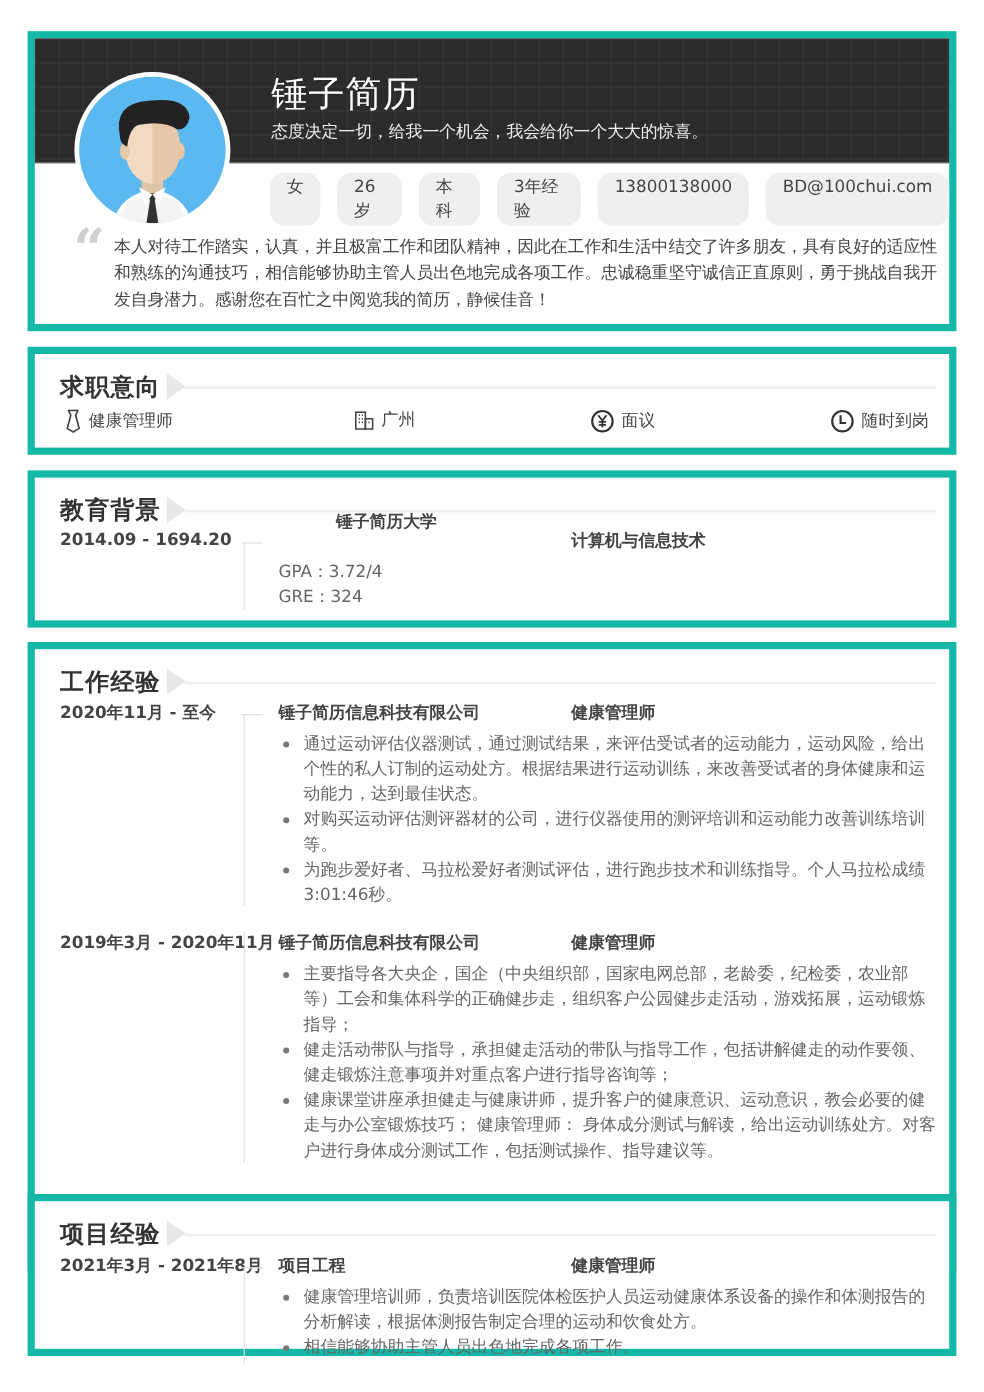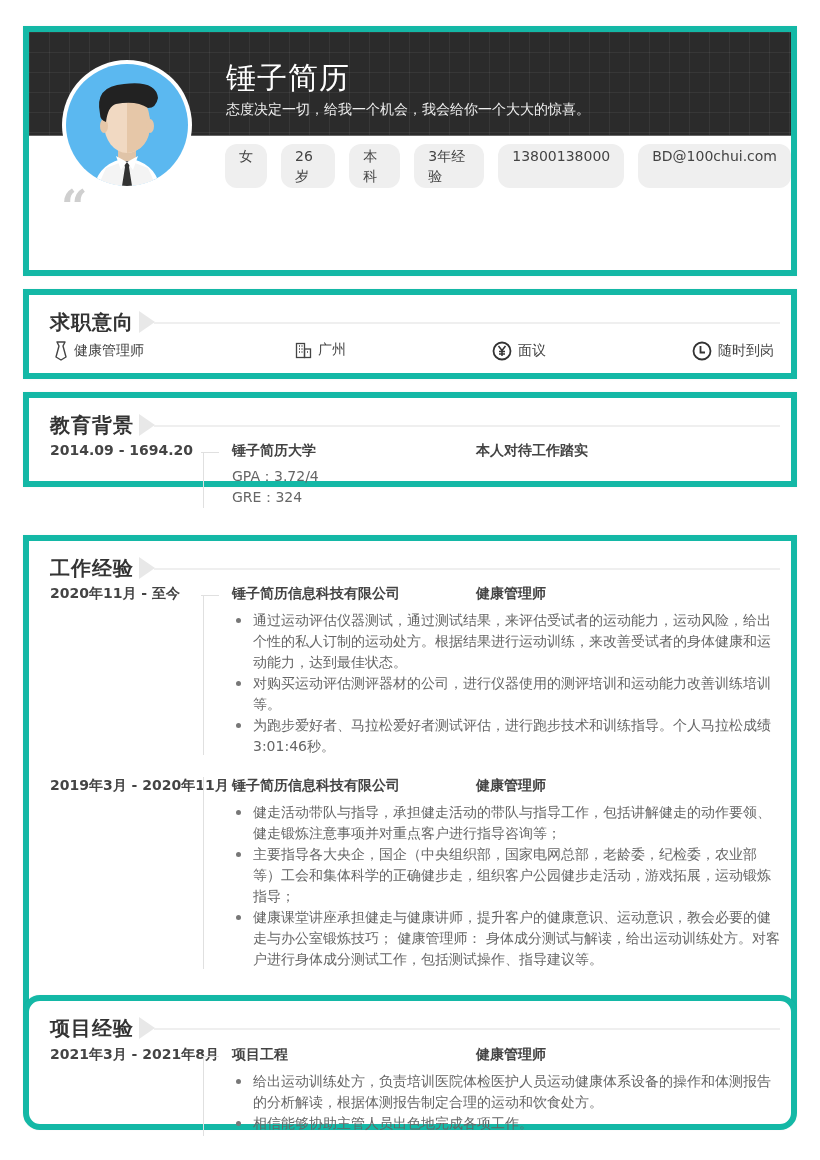--- a/index.html
+++ b/index.html
@@ -65,33 +65,33 @@
     position: absolute; left: 104px; right: 0; top: 15px; height: 2px; background: #efefef;
   }
 
   
   #intent-card { top: 289px; height: 90px; }
   .intent-row { position: absolute; left: 22px; top: 46px; width: 730px; height: 20px; }
   .intent-item { position: absolute; top: 0; display: flex; align-items: center; gap: 6px; font-size: 14px; color: #444; }
   .intent-item svg { display: block; }
 
   
-  #edu-card { top: 392px; height: 95px; }
+  #edu-card { top: 392px; height: 131px; }
   .date {
     position: absolute; left: 21px; font-size: 14px; font-weight: bold; color: #444;
   }
   .tl-h { position: absolute; left: 172px; width: 18px; height: 1px; background: #e0e0e0; }
   .tl-v { position: absolute; left: 174px; width: 1px; background: #e0e0e0; }
   .org { position: absolute; left: 203px; font-size: 14px; font-weight: bold; color: #444; }
   .role { position: absolute; left: 447px; font-size: 14px; font-weight: bold; color: #444; }
   .edu-line { position: absolute; left: 203px; font-size: 14px; color: #666; }
 
   
   #work-card { top: 535px; height: 524px; }
-  #proj-card { top: 995px; height: 135px; border-radius: 17px; }
+  #proj-card { top: 995px; height: 135px; }
   ul.bullets { position: absolute; left: 203px; width: 548px; list-style: none; }
   ul.bullets li {
     position: relative; padding-left: 21px; font-size: 14px; line-height: 21px; color: #666;
   }
   ul.bullets li::before {
     content: ""; position: absolute; left: 4px; top: 8px; width: 5px; height: 5px;
     border-radius: 50%; background: #777;
   }
 </style>
 </head>
@@ -131,20 +131,21 @@
   <div class="tags">
     <span class="tag">女</span>
     <span class="tag">26岁</span>
     <span class="tag">本科</span>
     <span class="tag">3年经验</span>
     <span class="tag">13800138000</span>
     <span class="tag">BD@100chui.com</span>
   </div>
 
   <div class="quote-mark">“</div>
+  <p class="intro">本人对待工作踏实，认真，并且极富工作和团队精神，因此在工作和生活中结交了许多朋友，具有良好的适应性和熟练的沟通技巧，相信能够协助主管人员出色地完成各项工作。忠诚稳重坚守诚信正直原则，勇于挑战自我开发自身潜力。感谢您在百忙之中阅览我的简历，静候佳音！</p>
 </div>
 
 <div class="card" id="intent-card">
   <div class="sec-title">
     <h2>求职意向</h2>
     <span class="arrow"></span>
     <span class="rule"></span>
   </div>
   <div class="intent-row">
     <div class="intent-item" style="left:3px;">
@@ -181,22 +182,22 @@
 <div class="card" id="edu-card">
   <div class="sec-title">
     <h2>教育背景</h2>
     <span class="arrow"></span>
     <span class="rule"></span>
   </div>
   <div>
     <div class="date" style="top:44px;">2014.09 - 1694.20</div>
     <div class="tl-h" style="top:54px;"></div>
     <div class="tl-v" style="top:54px; height:56px;"></div>
-    <div class="org" style="top:44px;">锤子简历大学</div>
-    <div class="role" style="top:44px;">本人对待工作踏实</div>
+    <div class="org" style="top:28px;margin-left:48px;">锤子简历大学</div>
+    <div class="role" style="top:44px;">计算机与信息技术</div>
     <div class="edu-line" style="top:70px;">GPA：3.72/4</div>
     <div class="edu-line" style="top:91px;">GRE：324</div>
   </div>
 </div>
 
 <div class="card" id="work-card">
   <div class="sec-title">
     <h2>工作经验</h2>
     <span class="arrow"></span>
     <span class="rule"></span>
@@ -214,37 +215,37 @@
       <li>为跑步爱好者、马拉松爱好者测试评估，进行跑步技术和训练指导。个人马拉松成绩3:01:46秒。</li>
     </ul>
   </div>
 
   <div>
     <div class="date" style="top:236px;">2019年3月 - 2020年11月</div>
     <div class="tl-v" style="top:236px; height:192px;"></div>
     <div class="org" style="top:236px;">锤子简历信息科技有限公司</div>
     <div class="role" style="top:236px;">健康管理师</div>
     <ul class="bullets" style="top:261px;">
+      <li>主要指导各大央企，国企（中央组织部，国家电网总部，老龄委，纪检委，农业部等）工会和集体科学的正确健步走，组织客户公园健步走活动，游戏拓展，运动锻炼指导；</li>
       <li>健走活动带队与指导，承担健走活动的带队与指导工作，包括讲解健走的动作要领、健走锻炼注意事项并对重点客户进行指导咨询等；</li>
-      <li>主要指导各大央企，国企（中央组织部，国家电网总部，老龄委，纪检委，农业部等）工会和集体科学的正确健步走，组织客户公园健步走活动，游戏拓展，运动锻炼指导；</li>
       <li>健康课堂讲座承担健走与健康讲师，提升客户的健康意识、运动意识，教会必要的健走与办公室锻炼技巧； 健康管理师： 身体成分测试与解读，给出运动训练处方。对客户进行身体成分测试工作，包括测试操作、指导建议等。</li>
     </ul>
   </div>
 </div>
 
 <div class="card" id="proj-card">
   <div class="sec-title">
     <h2>项目经验</h2>
     <span class="arrow"></span>
     <span class="rule"></span>
   </div>
   <div>
     <div class="date" style="top:45px;">2021年3月 - 2021年8月</div>
     <div class="tl-h" style="top:55px;"></div>
     <div class="tl-v" style="top:55px; height:80px;"></div>
     <div class="org" style="top:45px;">项目工程</div>
     <div class="role" style="top:45px;">健康管理师</div>
     <ul class="bullets" style="top:70px;">
-      <li>给出运动训练处方，负责培训医院体检医护人员运动健康体系设备的操作和体测报告的分析解读，根据体测报告制定合理的运动和饮食处方。</li>
+      <li>健康管理培训师，负责培训医院体检医护人员运动健康体系设备的操作和体测报告的分析解读，根据体测报告制定合理的运动和饮食处方。</li>
       <li>相信能够协助主管人员出色地完成各项工作。</li>
     </ul>
   </div>
 </div>
 
 </body></html>

